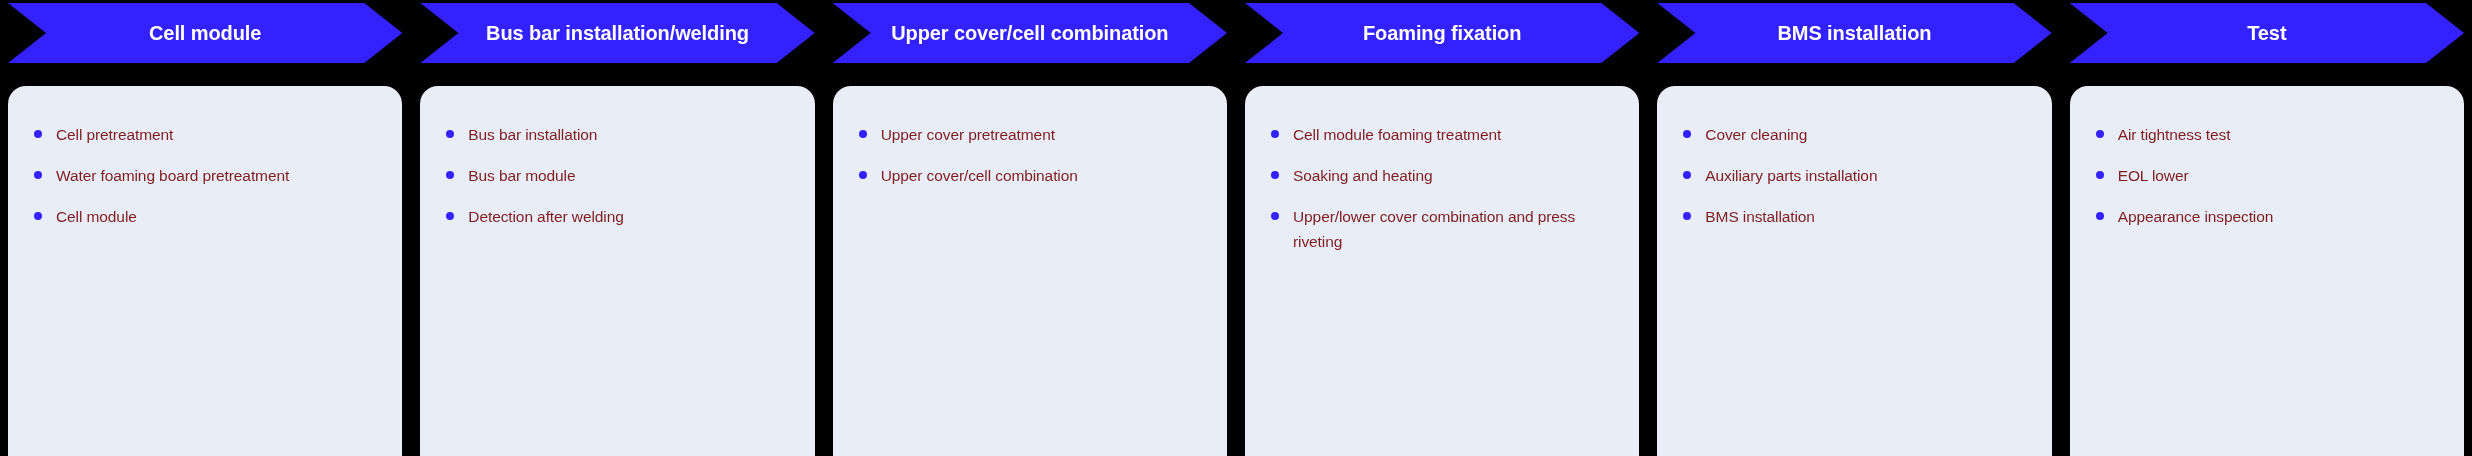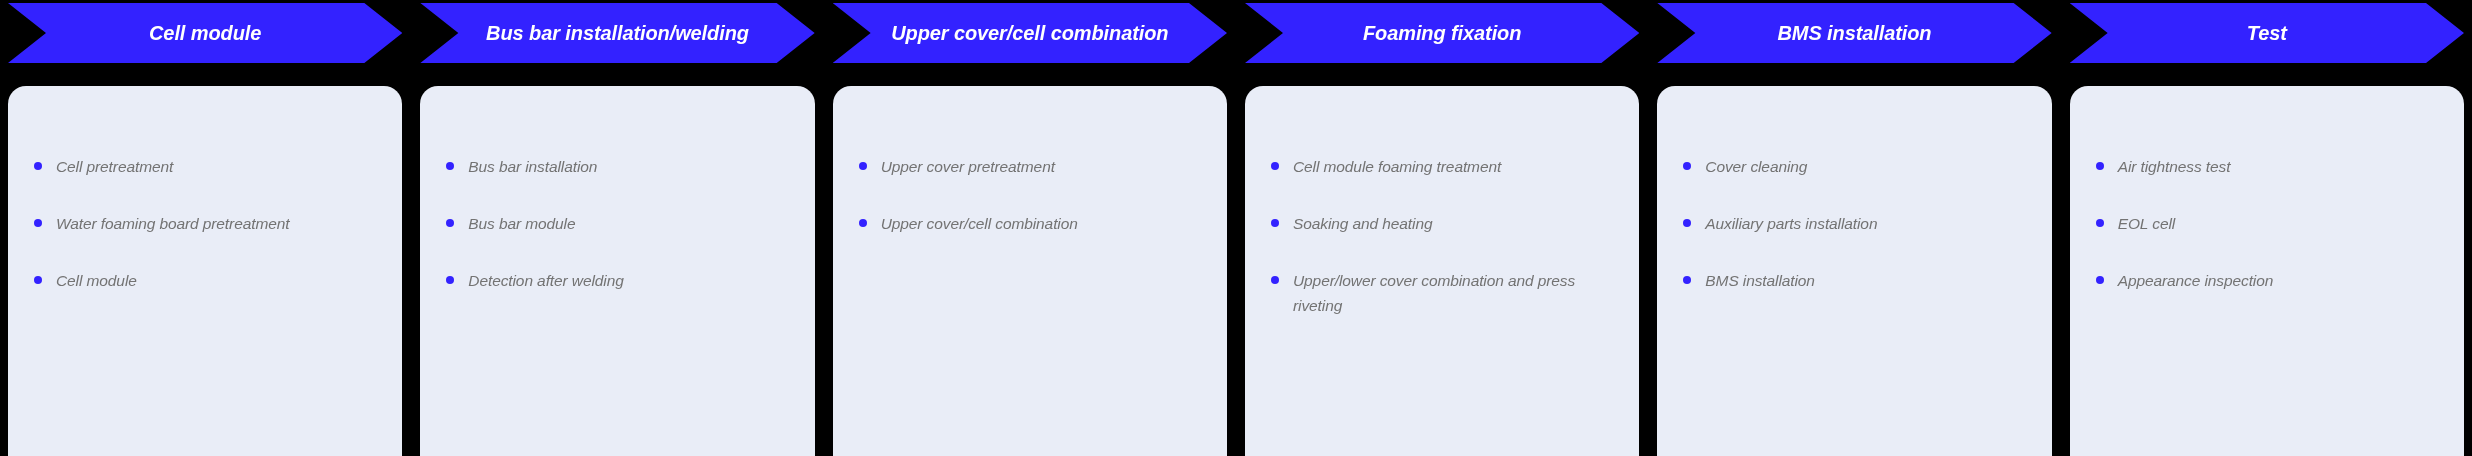--- a/index.html
+++ b/index.html
@@ -7,21 +7,20 @@
   body {
     width:2472px; height:456px; position:relative; overflow:hidden;
     font-family:"Liberation Sans", sans-serif;
   }
   #flow {
     position:absolute; inset:0;
     display:grid;
     grid-template-columns:repeat(6, 1fr);
     column-gap:18px;
     padding:0 8px;
-    font-style:italic;
   }
   .step { position:relative; height:100%; }
 
   
   .chev {
     position:absolute; top:3px; left:0; right:0; height:60px;
     background:#3322FF;
     -webkit-clip-path:polygon(0 0, calc(100% - 38px) 0, 100% 50%, calc(100% - 38px) 100%, 0 100%, 38px 50%);
     clip-path:polygon(0 0, calc(100% - 38px) 0, 100% 50%, calc(100% - 38px) 100%, 0 100%, 38px 50%);
     display:flex; align-items:center; justify-content:center;
@@ -42,25 +41,24 @@
     position:absolute; top:86px; left:0; right:0; bottom:-24px;
     background:#E9EDF7;
     border-radius:18px;
     padding:36px 26px 20px 26px;
   }
   .items { list-style:none; }
   .item {
     position:relative;
     padding-left:22px;
     margin-bottom:16px;
-    color:#737373;
+    color:#7f1d1d;
     font-size:15.5px;
     line-height:1.62;
     letter-spacing:-0.1px;
-    margin-top:32px;
   }
   .item:last-child { margin-bottom:0; }
   .bullet {
     position:absolute; left:0; top:8px;
     width:8px; height:8px; border-radius:50%;
     background:#3322FF;
   }
 </style>
 </head>
 <body>
@@ -125,18 +123,18 @@
         </ul>
       </div>
     </div>
     <div class="step">
       <div class="chev">
         <div class="chev-title">Test</div>
       </div>
       <div class="card">
         <ul class="items">
           <li class="item"><span class="bullet"></span><span>Air tightness test</span></li>
-          <li class="item"><span class="bullet"></span><span>EOL cell</span></li>
+          <li class="item"><span class="bullet"></span><span>EOL lower</span></li>
           <li class="item"><span class="bullet"></span><span>Appearance inspection</span></li>
         </ul>
       </div>
     </div>
   </div>
 
 </body></html>

